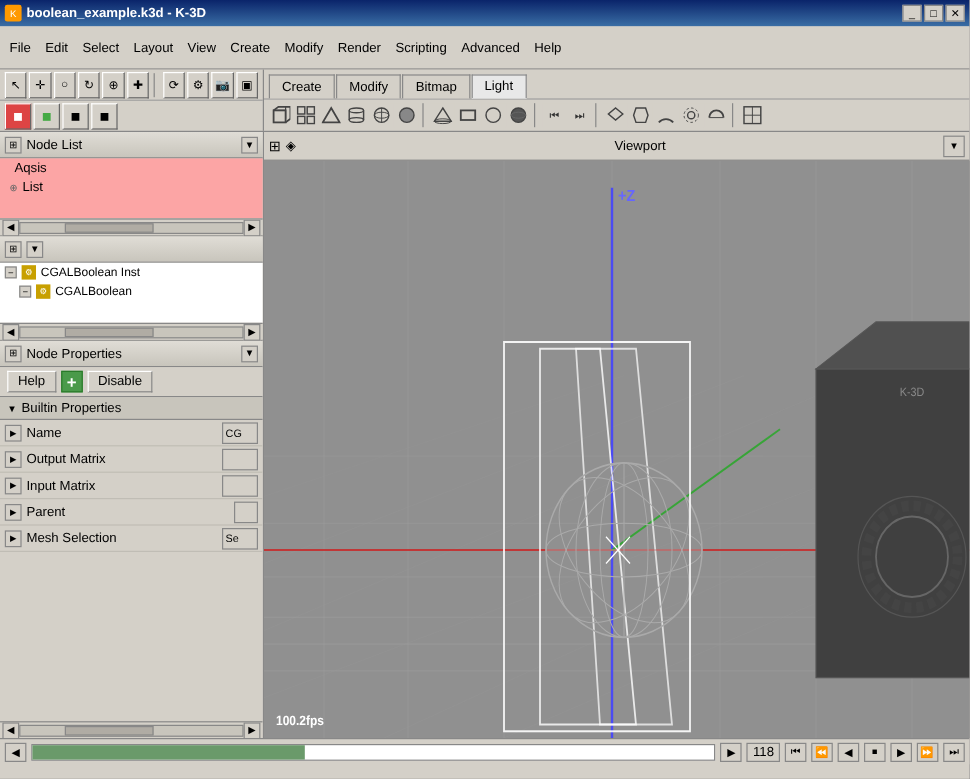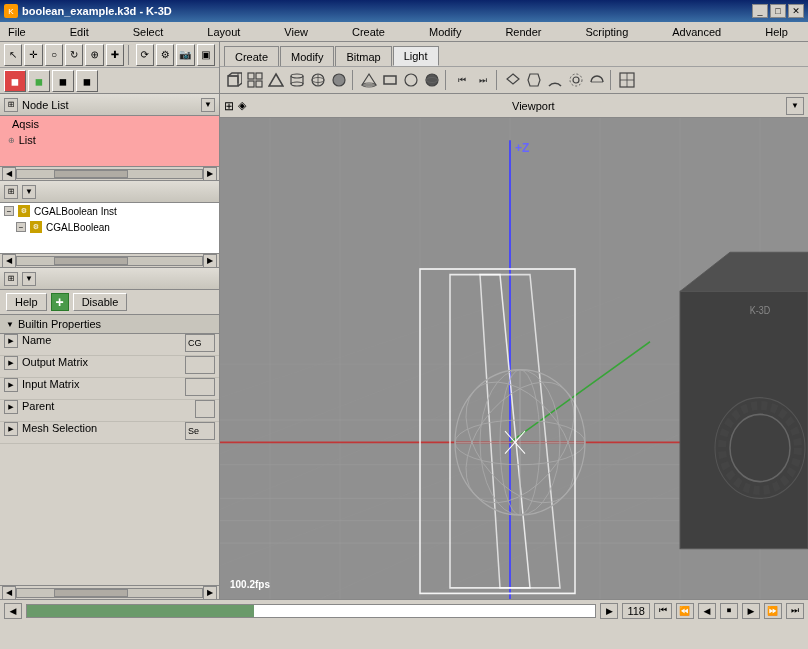--- a/index.html
+++ b/index.html
@@ -23,25 +23,24 @@
     .title-btn {
       width: 16px; height: 14px; background: #d4d0c8; border: 1px solid #888;
       display: flex; align-items: center; justify-content: center; font-size: 9px;
       cursor: pointer; color: #000;
     }
     
     
     .menu-bar {
       background: #d4d0c8;
       border-bottom: 1px solid #888;
-      height: 20px;
+      height: 36px;
       display: flex;
       align-items: center;
       padding: 0 2px;
-      gap: 32px;
     }
     .menu-item {
       padding: 2px 6px;
       cursor: pointer;
       font-size: 11px;
     }
     .toolbar-btn {
       width: 22px; height: 22px;
       background: #d4d0c8;
       border: 1px solid #888;
@@ -231,20 +230,21 @@
     }
     .triangle-icon { font-size: 8px; }
     
     .props-list {
       flex: 1;
       overflow-y: auto;
       background: #d4d0c8;
     }
     .prop-item {
       display: flex;
+      align-items: center;
       height: 22px;
       border-bottom: 1px solid #c0bdb5;
       padding: 0 4px;
       gap: 4px;
     }
     .prop-icon {
       width: 14px; height: 14px;
       background: #d4d0c8;
       border: 1px solid #888;
       display: flex; align-items: center; justify-content: center;
@@ -621,20 +621,21 @@
         <div class="h-scroll-track">
           <div class="h-scroll-thumb"></div>
         </div>
         <div class="scroll-btn">▶</div>
       </div>
     </div>
 
     <div class="properties-section">
       <div class="panel-header">
         <div class="panel-header-icon">⊞</div>
+        <span class="panel-title">Node Properties</span>
         <div class="panel-arrow">▼</div>
       </div>
       <div class="props-toolbar">
         <button class="props-help-btn">Help</button>
         <div class="props-add-btn">+</div>
         <button class="props-disable-btn">Disable</button>
       </div>
       <div class="builtin-header">
         <span class="triangle-icon">▼</span>
         <span>Builtin Properties</span>

